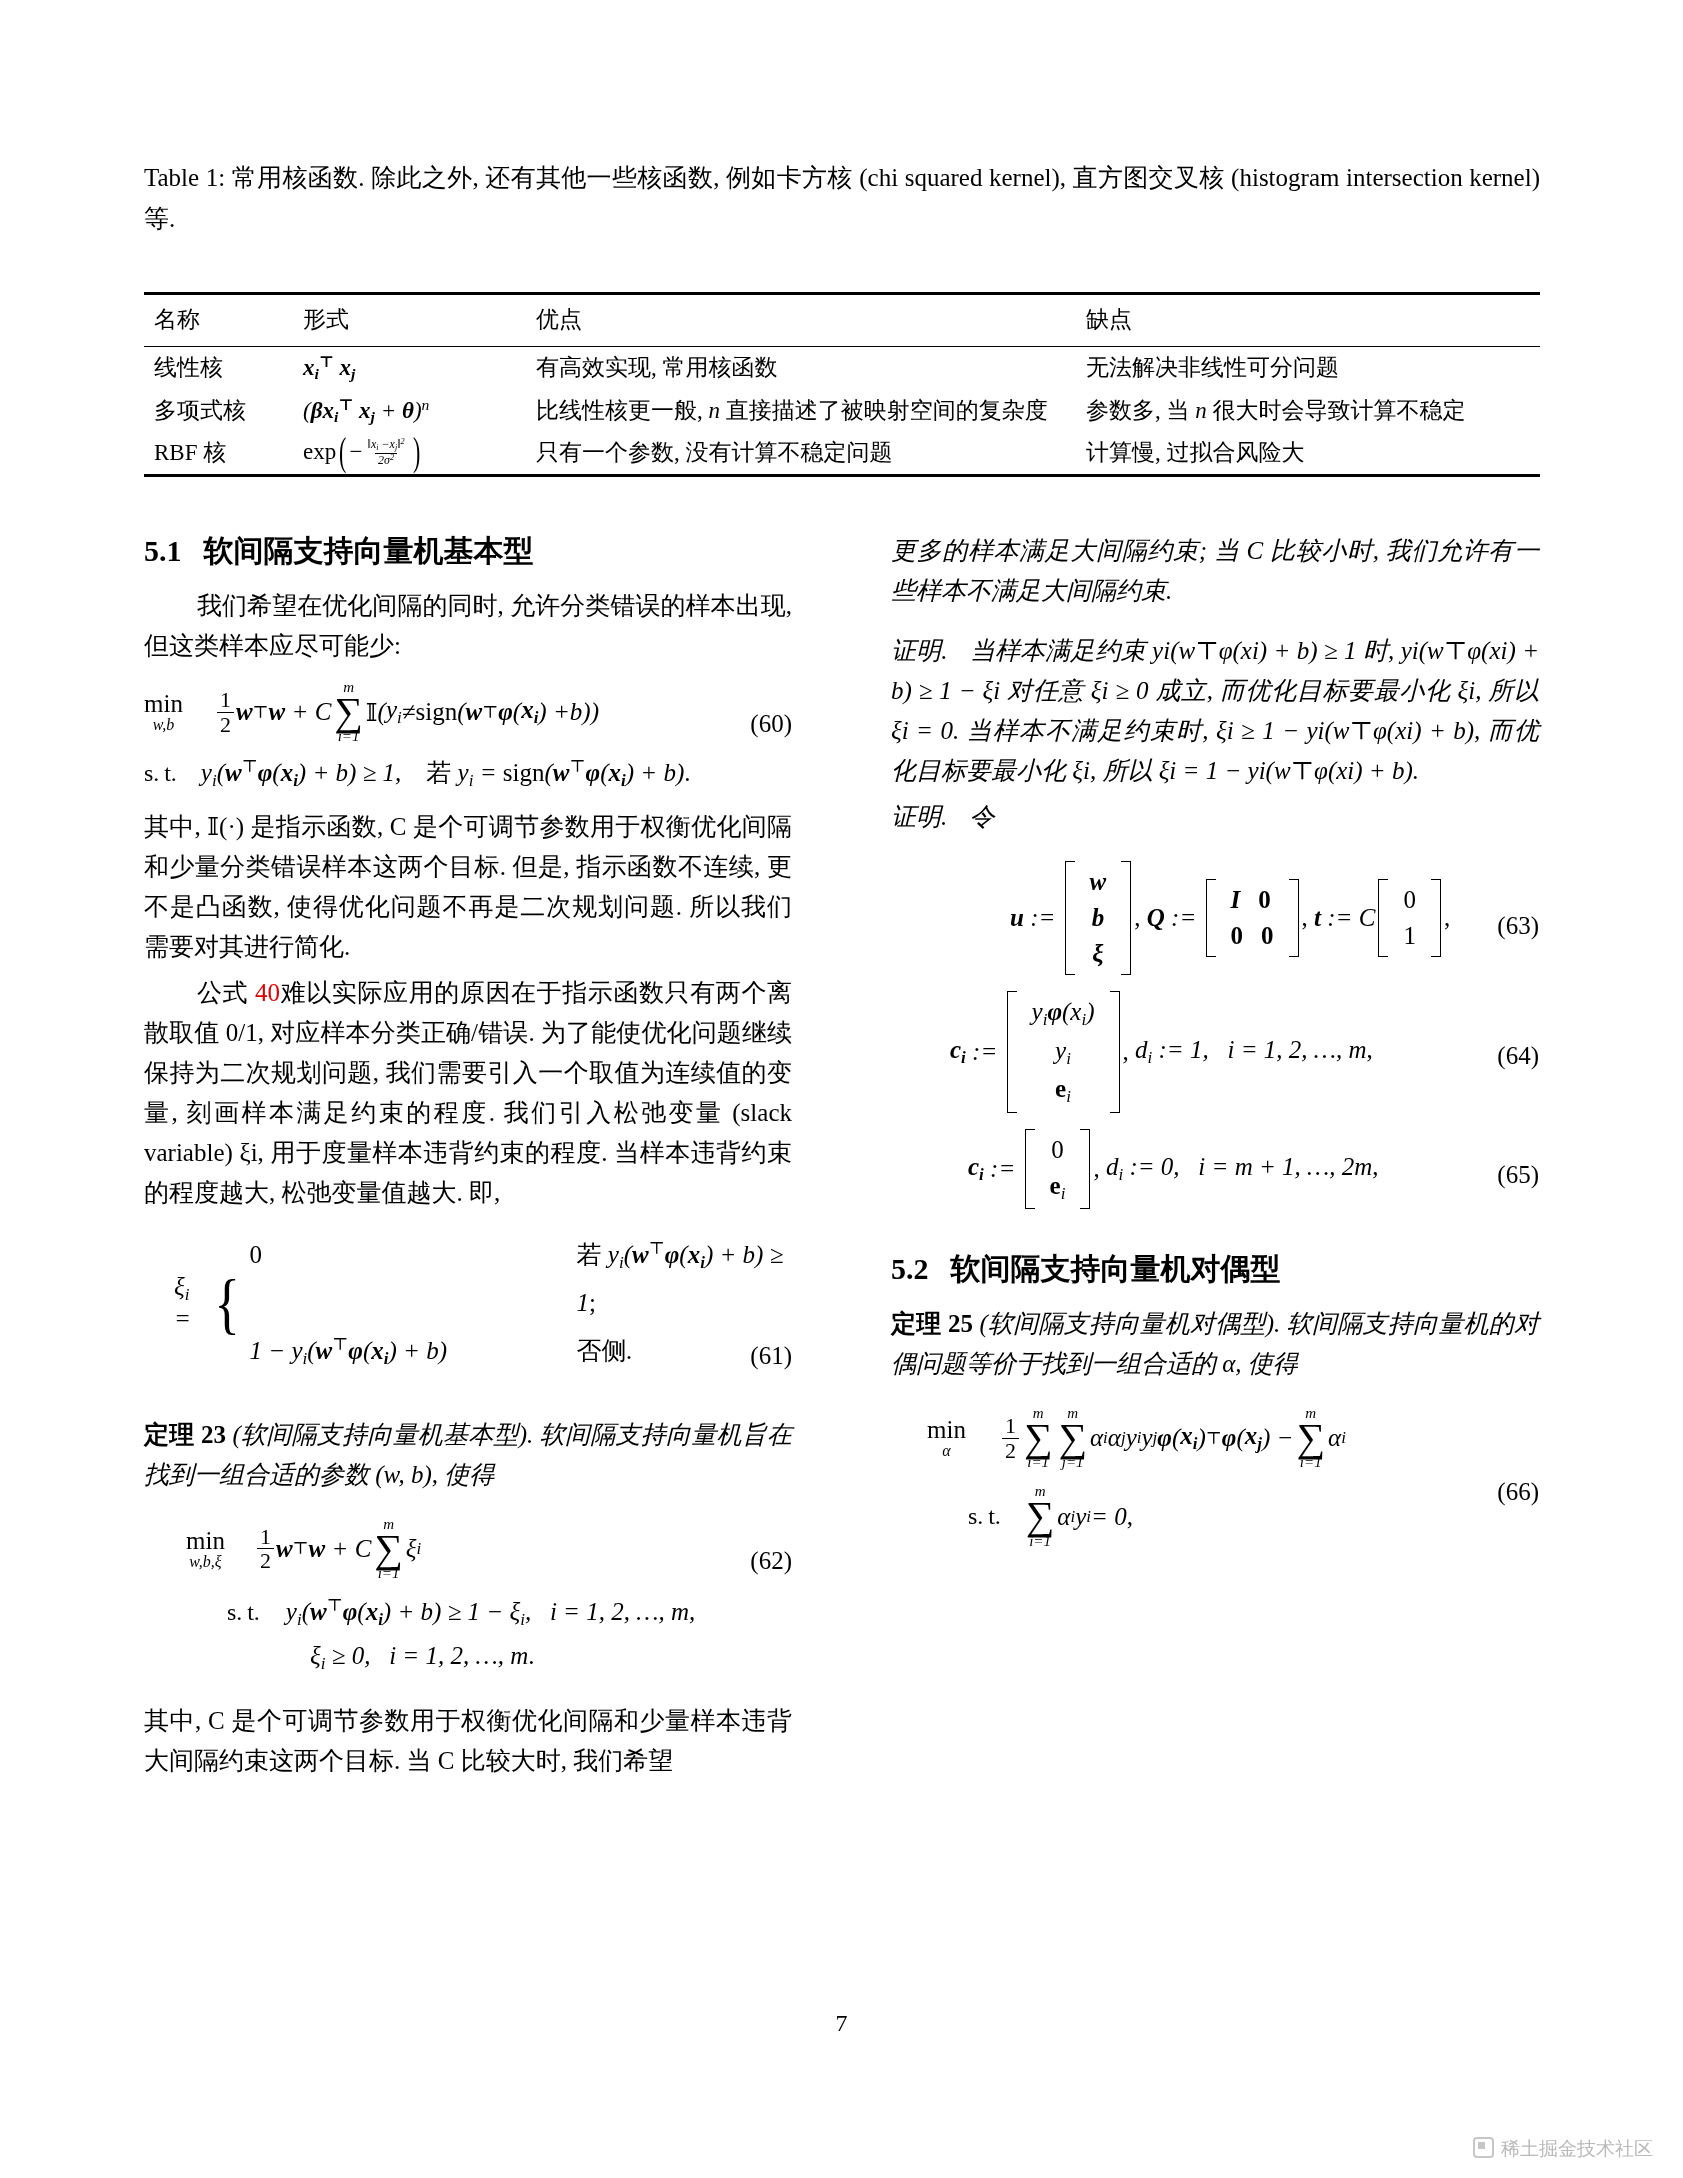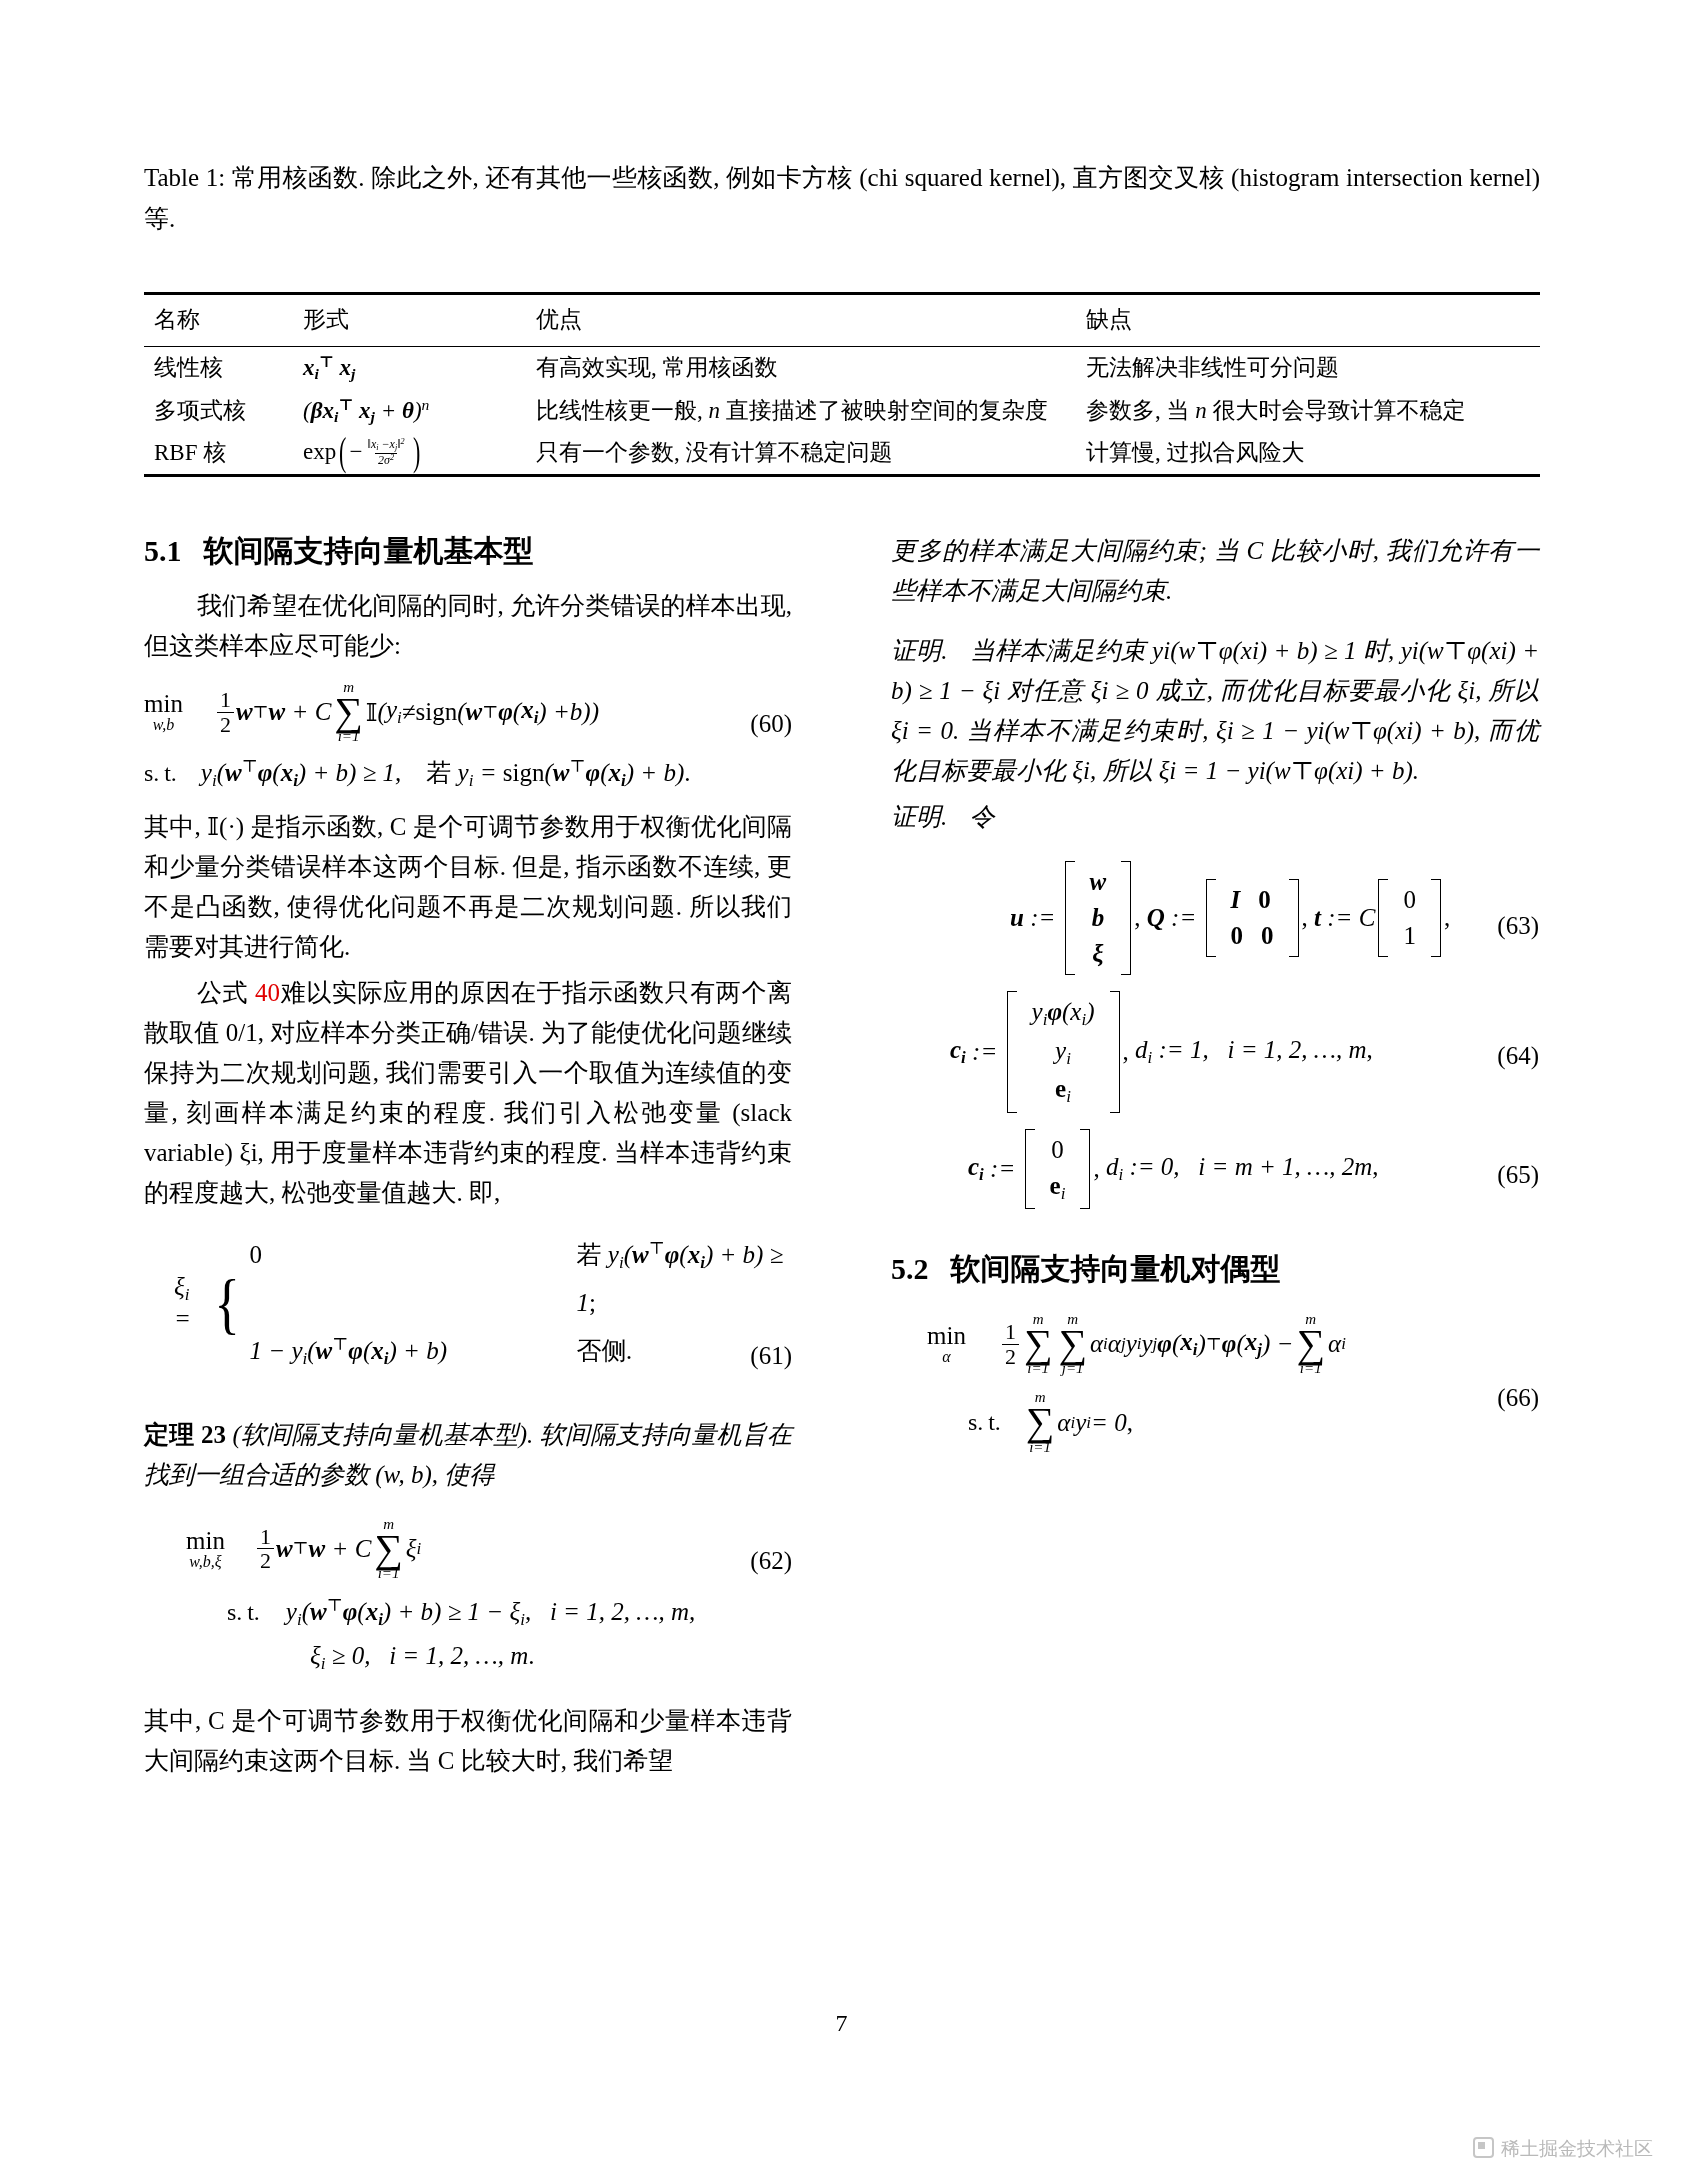--- a/index.html
+++ b/index.html
@@ -479,20 +479,25 @@
             <span class="math">d<sub>i</sub> := 0,&nbsp;&nbsp;&nbsp;i = m + 1, …, 2m<span class="up">,</span></span>
           </div>
           <span class="eqnum" style="top:32px;">(65)</span>
         </div>
 
 
         <h2 class="section" style="margin-top:40px;">
           <span class="num">5.2</span><span>软间隔支持向量机对偶型</span>
         </h2>
 
+        <p class="body" style="margin-top:14px;">
+          <span class="bold">定理 25</span>
+          <span class="italic-body">(软间隔支持向量机对偶型).</span>
+          <span class="italic-body">软间隔支持向量机的对偶问题等价于找到一组合适的 α, 使得</span>
+        </p>
 
         <div class="eqblock" style="margin-top:22px;">
           <div class="eqrow" style="padding-left:36px;">
             <span class="oplabel">min<span class="sub">α</span></span>
             <span class="math" style="margin-left:20px;display:inline-flex;align-items:center;">
               <span class="frac">
                   <span class="num up">1</span>
                   <span class="den up">2</span>
                 </span>
               <span class="bigsum">

